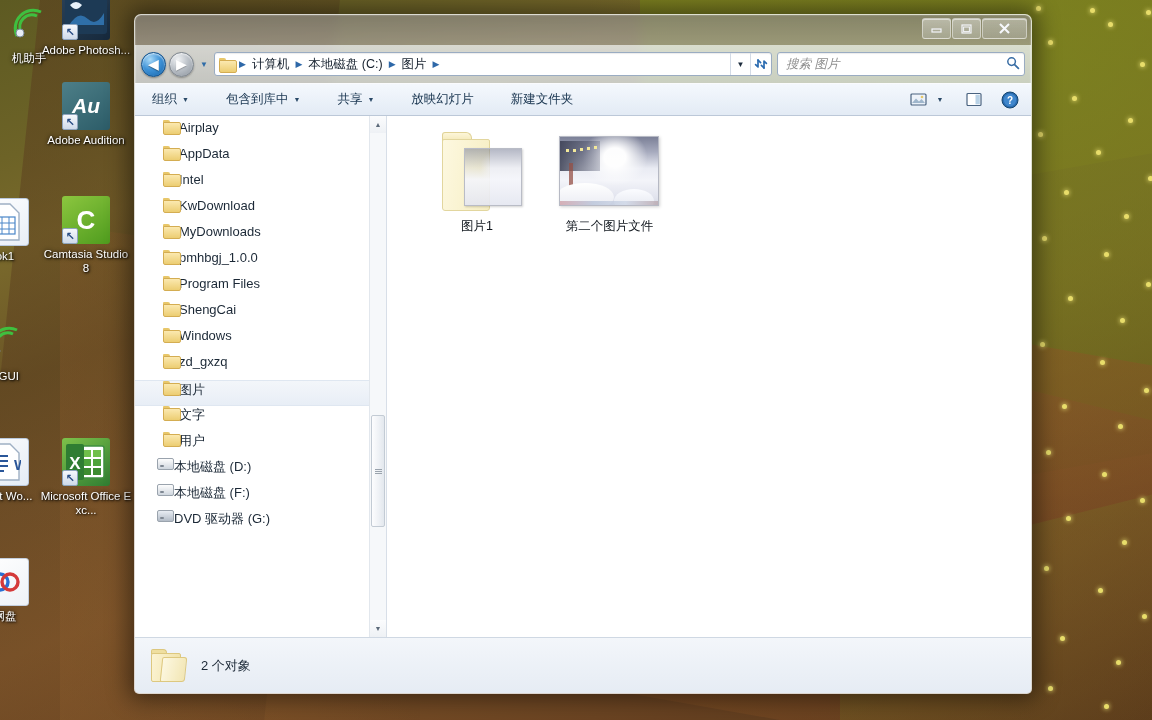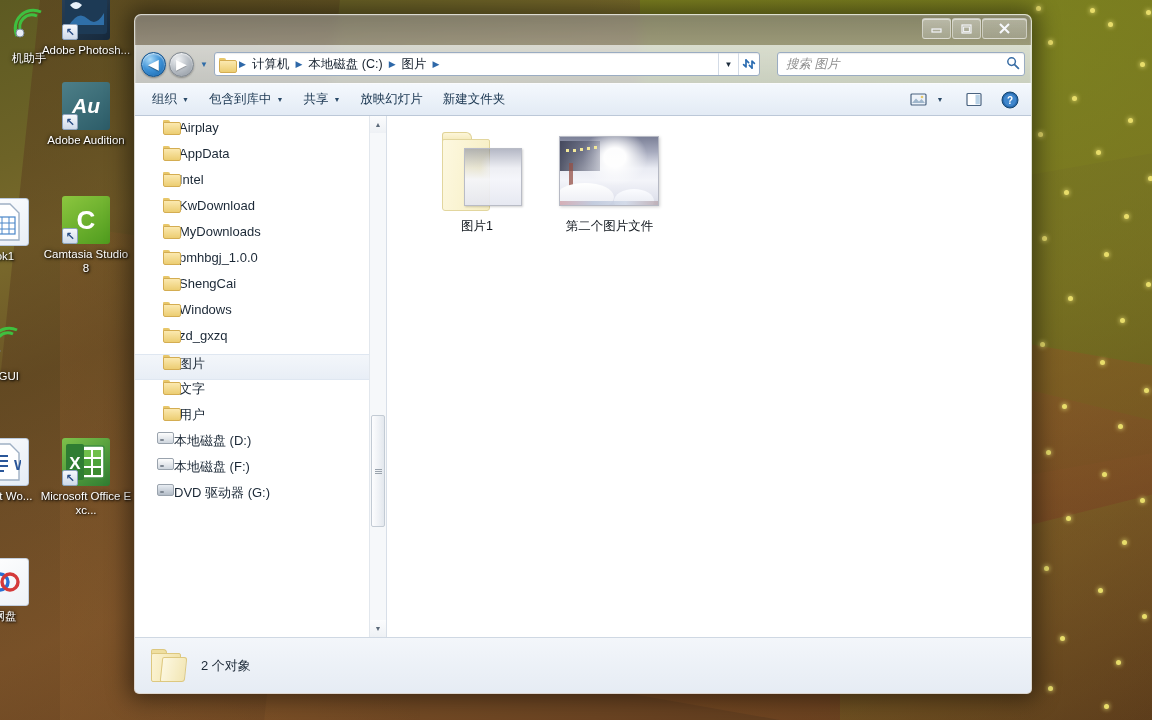--- a/index.html
+++ b/index.html
@@ -143,21 +143,21 @@
   .addr-btn {
     width: 20px; height: 22px; flex: none; display: flex;
     align-items: center; justify-content: center; cursor: default;
     border-left: 1px solid #d3dbe6;
   }
   .addr-btn.drop { color: #1c2b3c; font-size: 8px; }
   .addr-btn.refresh { color: #2a6bb0; font-size: 13px; }
   #searchbox {
     width: 248px; height: 24px; flex: none; display: flex; align-items: center;
     background: #ffffff; border: 1px solid #9aacc2; border-radius: 3px;
-    padding: 0 4px 0 8px; margin-left: 14px;
+    padding: 0 4px 0 8px; margin-left: 2px;
     box-shadow: inset 0 1px 1px rgba(0,0,0,0.08);
   }
   #searchbox .ph {
     flex: 1; font-size: 12.5px; color: #8d8d8d; font-style: italic; cursor: text;
   }
   #searchbox .sicon { color: #3a6ea5; font-size: 13px; }
 
   
   #toolbar {
     height: 33px; flex: none; display: flex; align-items: center;
@@ -543,21 +543,21 @@
         <span class="sicon">
           <svg width="14" height="14" viewBox="0 0 14 14">
               <circle cx="5.6" cy="5.6" r="3.8" fill="none" stroke="#3a6ea5" stroke-width="1.5"></circle>
               <path d="M8.6 8.6 L12.4 12.4" stroke="#3a6ea5" stroke-width="1.8" stroke-linecap="round"></path>
             </svg>
         </span>
       </div>
     </div>
 
     <div id="toolbar">
-      <div id="tbitems" style="display:flex;align-items:flex-start;gap:2px;">
+      <div id="tbitems" style="display:flex;align-items:flex-start;gap:19px;">
           <div class="tbitem">
             <span>组织</span>
             <span class="caret">▼</span>
           </div>
           <div class="tbitem">
             <span>包含到库中</span>
             <span class="caret">▼</span>
           </div>
           <div class="tbitem">
             <span>共享</span>
@@ -616,20 +616,24 @@
               <span class="fi"></span>
               <span>KwDownload</span>
             </div>
             <div class="titem">
               <span class="fi"></span>
               <span>MyDownloads</span>
             </div>
             <div class="titem">
               <span class="fi"></span>
               <span>pmhbgj_1.0.0</span>
+            </div>
+            <div class="titem">
+              <span class="fi"></span>
+              <span>Program Files</span>
             </div>
             <div class="titem">
               <span class="fi"></span>
               <span>ShengCai</span>
             </div>
             <div class="titem">
               <span class="fi"></span>
               <span>Windows</span>
             </div>
             <div class="titem">

